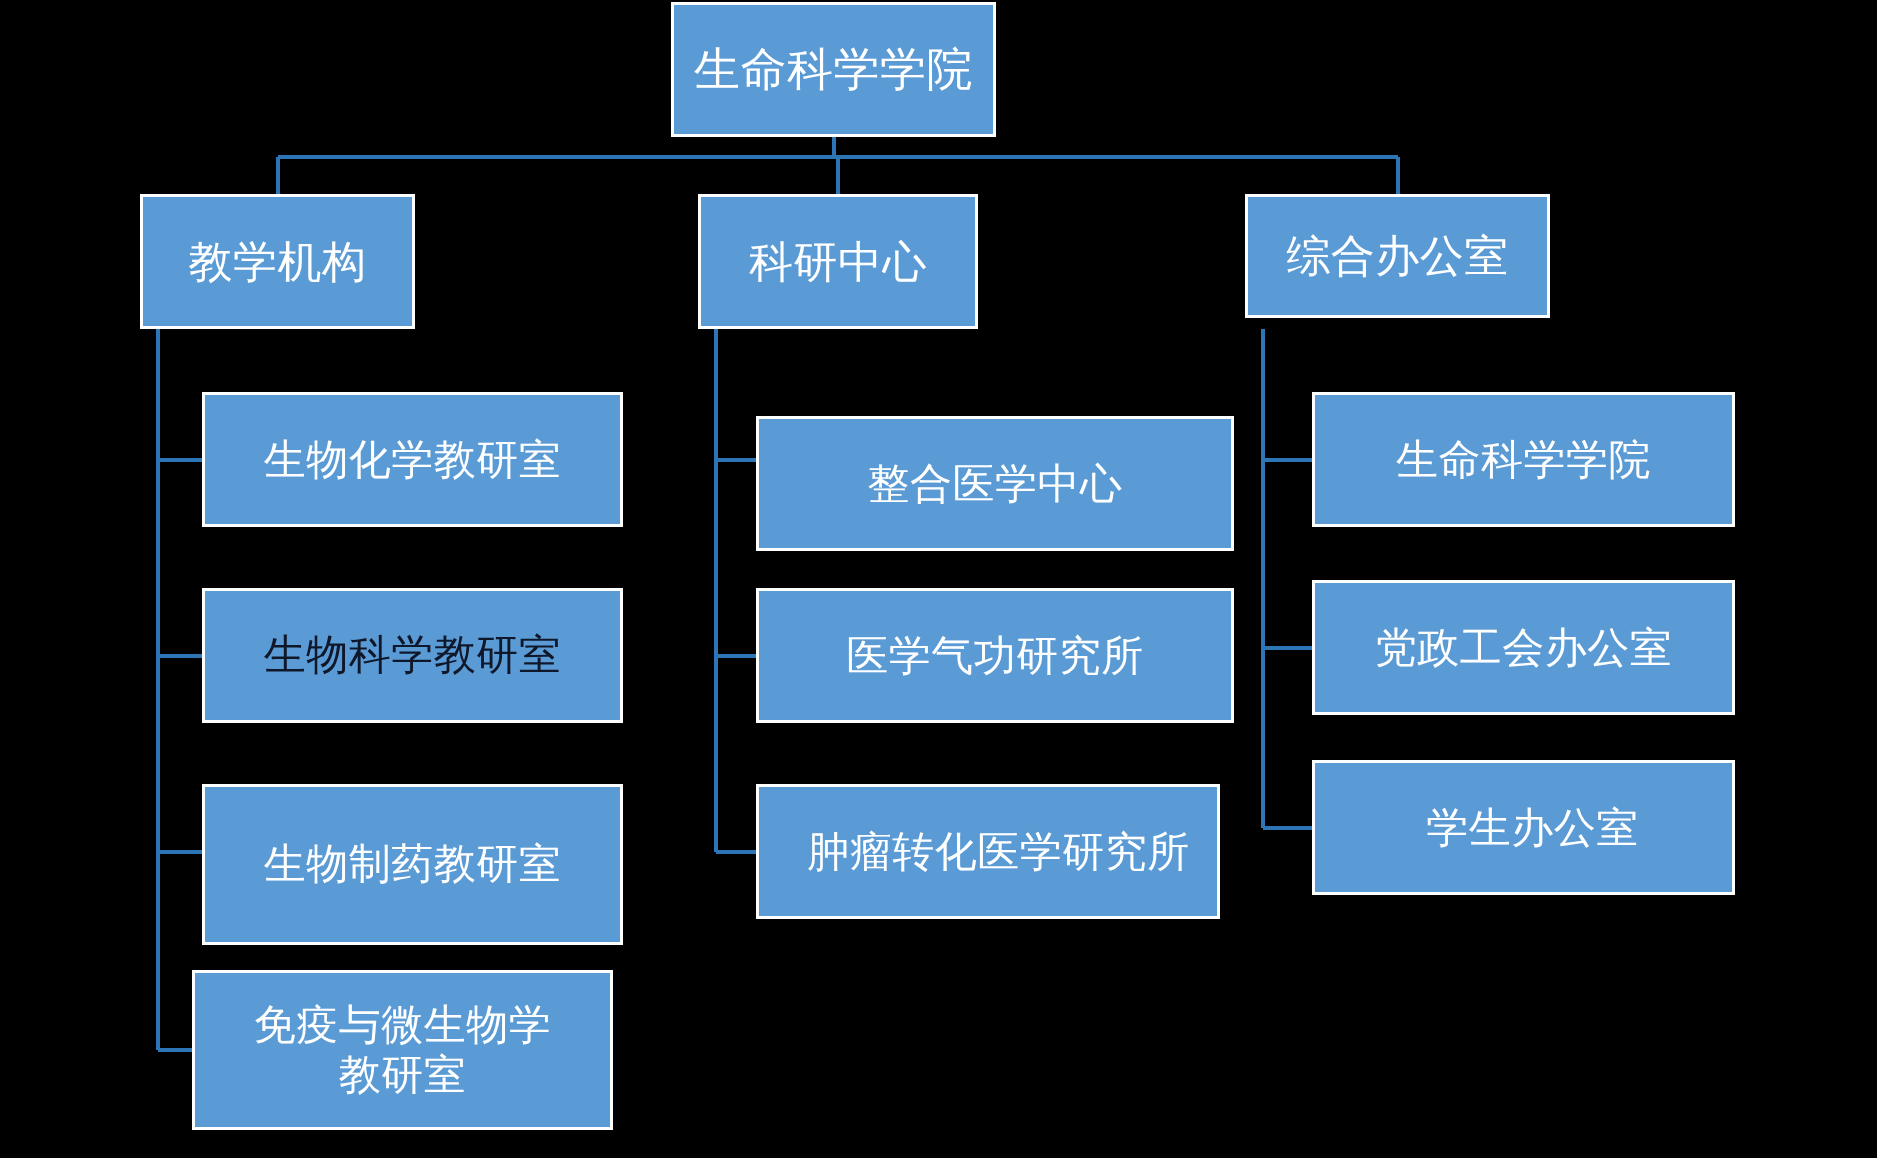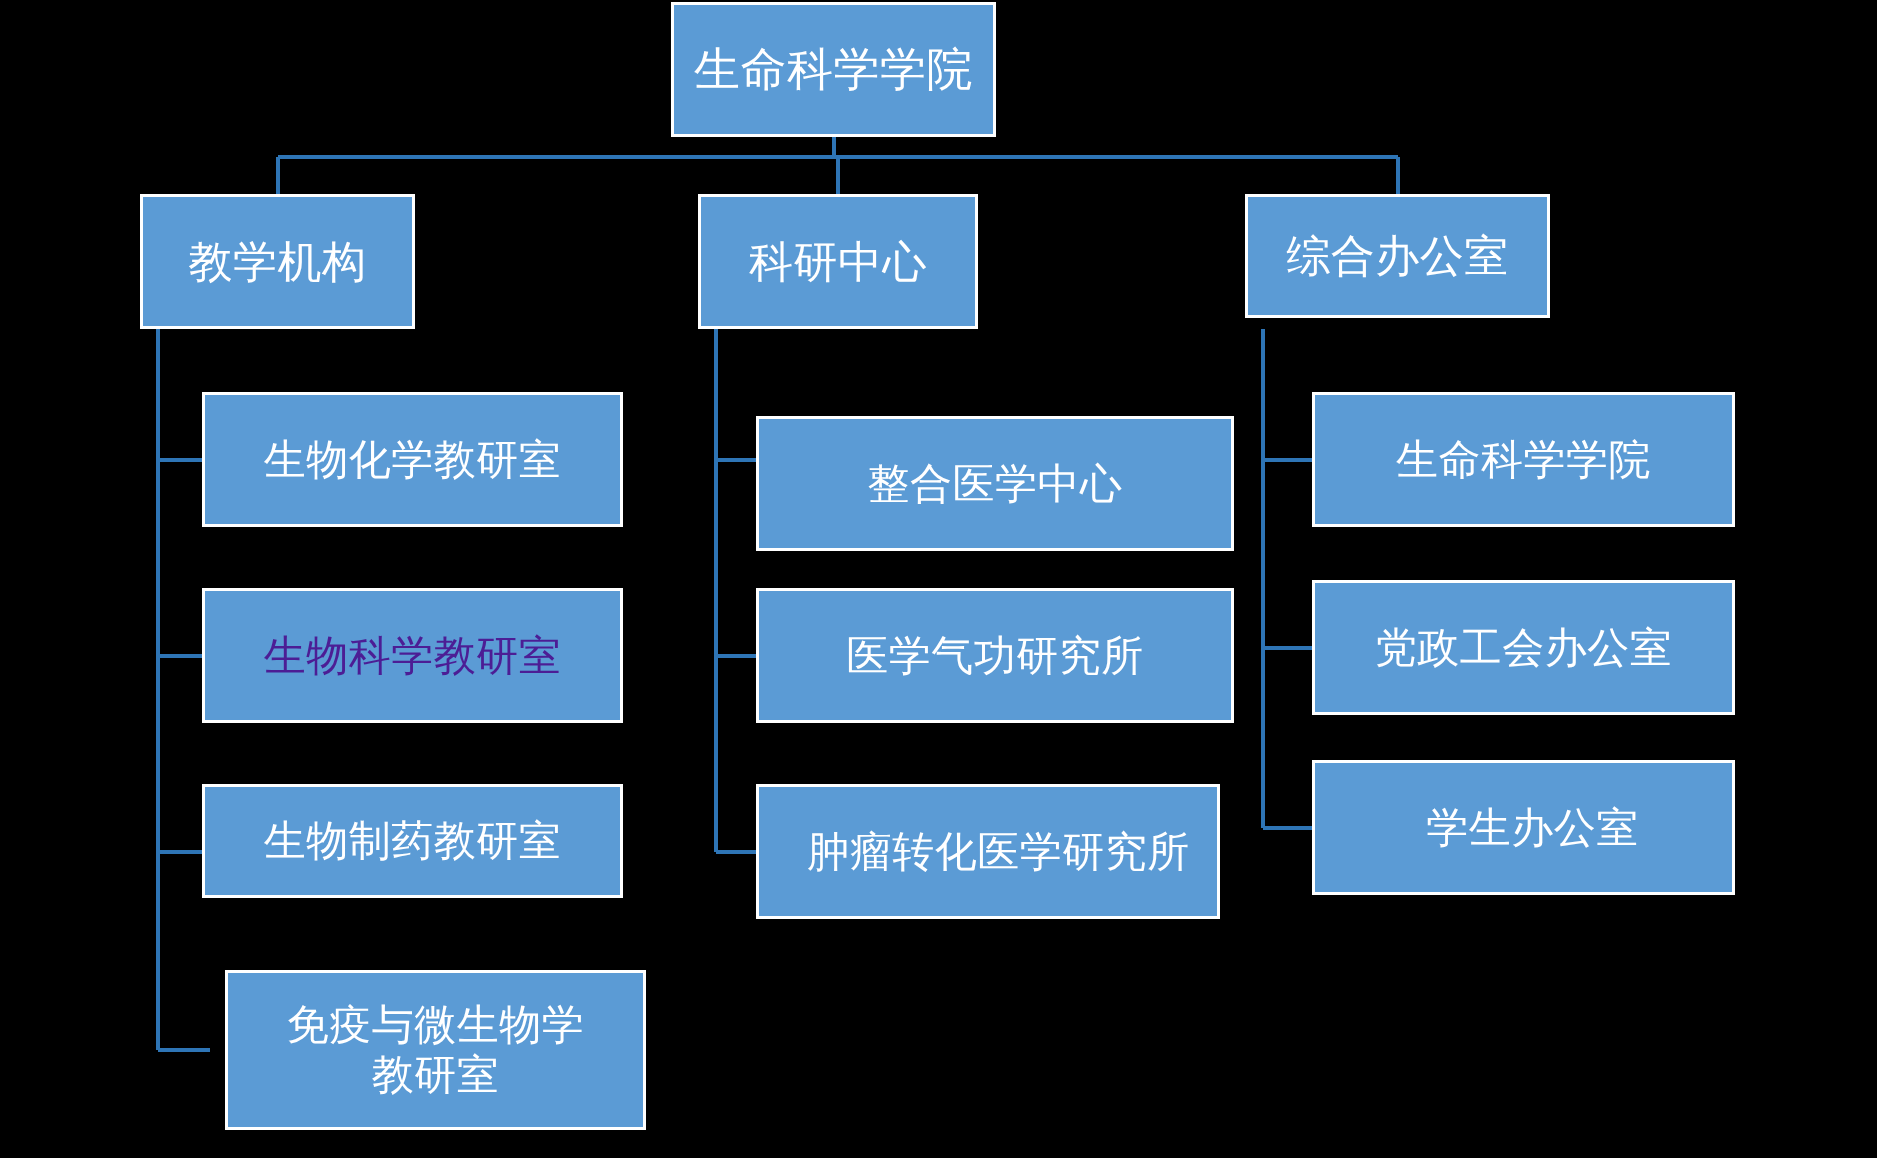--- a/index.html
+++ b/index.html
@@ -81,23 +81,23 @@
       <line x1="1263" y1="647.5" x2="1312" y2="647.5" stroke="#2E75B6" stroke-width="4" shape-rendering="crispEdges"></line>
       <line x1="1263" y1="329" x2="1263" y2="827.5" stroke="#2E75B6" stroke-width="4" shape-rendering="crispEdges"></line>
       <line x1="1263" y1="827.5" x2="1312" y2="827.5" stroke="#2E75B6" stroke-width="4" shape-rendering="crispEdges"></line>
     </svg>
   <div id="nodes-layer">
       <div class="node root" style="left: 671px; top: 2px; width: 325px; height: 135px; background: rgb(91, 155, 213); border-color: rgb(255, 255, 255); color: rgb(255, 255, 255);">生命科学学院</div>
       <div class="node level2" style="left: 140px; top: 194px; width: 275px; height: 135px; background: rgb(91, 155, 213); border-color: rgb(255, 255, 255); color: rgb(255, 255, 255);">教学机构</div>
       <div class="node level2" style="left: 698px; top: 194px; width: 280px; height: 135px; background: rgb(91, 155, 213); border-color: rgb(255, 255, 255); color: rgb(255, 255, 255);">科研中心</div>
       <div class="node level2" style="left: 1245px; top: 194px; width: 305px; height: 124px; background: rgb(91, 155, 213); border-color: rgb(255, 255, 255); color: rgb(255, 255, 255);">综合办公室</div>
       <div class="node level3" style="left: 202px; top: 392px; width: 421px; height: 135px; background: rgb(91, 155, 213); border-color: rgb(255, 255, 255); color: rgb(255, 255, 255);">生物化学教研室</div>
-      <div class="node level3" style="left: 202px; top: 588px; width: 421px; height: 135px; background: rgb(91, 155, 213); border-color: rgb(255, 255, 255); color: #4c1d95;">生物科学教研室</div>
-      <div class="node level3" style="left: 202px; top: 784px; width: 421px; height: 114px; background: rgb(91, 155, 213); border-color: rgb(255, 255, 255); color: rgb(255, 255, 255);">生物制药教研室</div>
-      <div class="node level3" style="left: 225px; top: 970px; width: 421px; height: 160px; background: rgb(91, 155, 213); border-color: rgb(255, 255, 255); color: rgb(255, 255, 255);">免疫与微生物学
+      <div class="node level3" style="left: 202px; top: 588px; width: 421px; height: 135px; background: rgb(91, 155, 213); border-color: rgb(255, 255, 255); color: #0f172a; font-family: Liberation Serif, serif;">生物科学教研室</div>
+      <div class="node level3" style="left: 202px; top: 784px; width: 421px; height: 161px; background: rgb(91, 155, 213); border-color: rgb(255, 255, 255); color: rgb(255, 255, 255); font-family: Liberation Serif, serif;">生物制药教研室</div>
+      <div class="node level3" style="left: 192px; top: 970px; width: 421px; height: 160px; background: rgb(91, 155, 213); border-color: rgb(255, 255, 255); color: rgb(255, 255, 255);">免疫与微生物学
 教研室</div>
       <div class="node level3" style="left: 756px; top: 416px; width: 478px; height: 135px; background: rgb(91, 155, 213); border-color: rgb(255, 255, 255); color: rgb(255, 255, 255);">整合医学中心</div>
       <div class="node level3" style="left: 756px; top: 588px; width: 478px; height: 135px; background: rgb(91, 155, 213); border-color: rgb(255, 255, 255); color: rgb(255, 255, 255);">医学气功研究所</div>
       <div class="node level3" style="left: 756px; top: 784px; width: 464px; height: 135px; background: rgb(91, 155, 213); border-color: rgb(255, 255, 255); color: rgb(255, 255, 255); padding-left: 21px;">肿瘤转化医学研究所</div>
       <div class="node level3" style="left: 1312px; top: 392px; width: 423px; height: 135px; background: rgb(91, 155, 213); border-color: rgb(255, 255, 255); color: rgb(255, 255, 255);">生命科学学院</div>
       <div class="node level3" style="left: 1312px; top: 580px; width: 423px; height: 135px; background: rgb(91, 155, 213); border-color: rgb(255, 255, 255); color: rgb(255, 255, 255);">党政工会办公室</div>
       <div class="node level3" style="left: 1312px; top: 760px; width: 423px; height: 135px; background: rgb(91, 155, 213); border-color: rgb(255, 255, 255); color: rgb(255, 255, 255); padding-left: 18px;">学生办公室</div>
     </div>
 </div>
 

